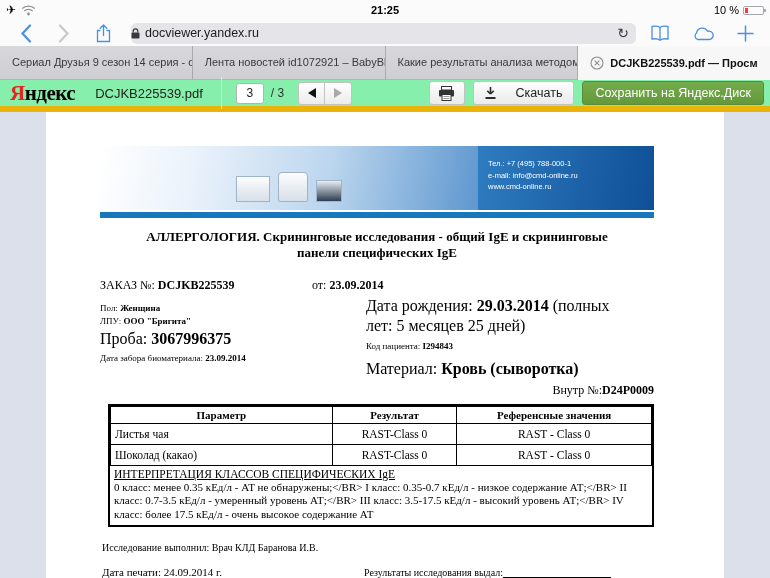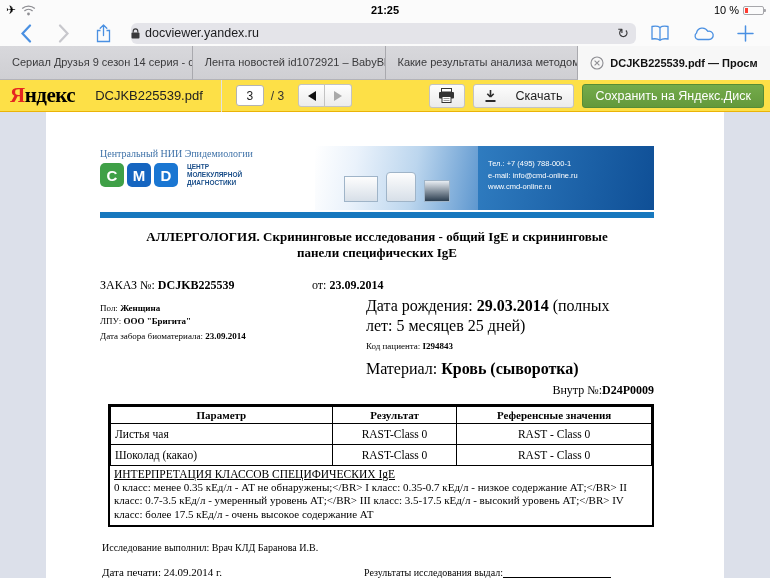--- a/index.html
+++ b/index.html
@@ -25,21 +25,21 @@
   .tb-right { display:flex; align-items:center; gap:22px; margin-right:16px; }
 
   
   .tabbar { height:34px; display:flex; background:#c9c9ce; flex:0 0 auto; }
   .tab { flex:1 1 0; min-width:0; background:linear-gradient(#d8d8dc,#cfcfd3); border-right:1px solid #a9a9ae; border-bottom:1px solid #b3b3b8; font-size:11px; color:#3a3a3c; line-height:33px; padding:0 12px; white-space:nowrap; overflow:hidden; }
   .tab.active { background:#f7f7f7; border-bottom:none; color:#111; font-weight:bold; display:flex; align-items:center; gap:6px; border-right:none; }
   .tab.active .tab-label { overflow:hidden; white-space:nowrap; }
   .closewrap { flex:0 0 auto; display:flex; }
 
   
-  .vheader { height:32px; background:#fde047; border-bottom:1px solid #eab308; display:flex; align-items:center; flex:0 0 auto; }
+  .vheader { height:32px; background:#86efac; border-bottom:6px solid #eab308; display:flex; align-items:center; flex:0 0 auto; }
   .ylogo { font-family:"Liberation Serif","DejaVu Serif",serif; font-weight:bold; font-size:21px; margin-left:10px; color:#000; letter-spacing:-0.5px; }
   .ylogo .red { color:#e52620; }
   .fname { font-size:13px; color:#222; margin-left:20px; }
   .vdivider { width:1px; height:32px; background:#e2e2e2; margin-left:18px; }
   .pageinput { width:28px; height:21px; border:1px solid #b3b3b3; border-radius:3px; text-align:center; font-size:12px; margin-left:14px; color:#222; background:#fff; font-family:inherit; }
   .pagetotal { font-size:12px; color:#333; margin-left:7px; }
   .pagebtns { display:flex; margin-left:14px; }
   .pbtn { width:27px; height:23px; background:linear-gradient(#fefefe,#ececec); border:1px solid #c3c3c3; display:flex; align-items:center; justify-content:center; }
   .pbtn.prev { border-radius:3px 0 0 3px; }
   .pbtn.next { border-radius:0 3px 3px 0; border-left:none; }
@@ -235,33 +235,20 @@
       <span>Скачать</span>
     </div>
     <div class="savebtn">Сохранить на Яндекс.Диск</div>
   </div>
 
   <div class="content">
     <div class="page">
       <div class="doc">
 
         <div class="banner">
-          <div class="b-left">
-            <div class="b-org">Центральный НИИ Эпидемиологии</div>
-            <div class="logorow">
-              <div class="lbox c">C</div>
-              <div class="lbox m">M</div>
-              <div class="lbox d">D</div>
-              <div class="cname">
-                <div>ЦЕНТР</div>
-                <div>МОЛЕКУЛЯРНОЙ</div>
-                <div>ДИАГНОСТИКИ</div>
-              </div>
-            </div>
-          </div>
           <div class="b-mid">
             <div class="equip eq1"></div>
             <div class="equip eq2"></div>
             <div class="equip eq3"></div>
           </div>
           <div class="b-right">
             <div>Тел.: +7 (495) 788-000-1</div>
             <div>e-mail: info@cmd-online.ru</div>
             <div>www.cmd-online.ru</div>
           </div>
@@ -276,20 +263,21 @@
           <span class="order-date">
             <span>от:</span>
             <b>23.09.2014</b>
           </span>
         </div>
 
         <div class="patient">
           <div class="pcol-l">
             <div class="row-sm sex"><span>Пол:</span> <b>Женщина</b></div>
             <div class="row-sm lpu"><span>ЛПУ:</span> <b>ООО "Бригита"</b></div>
+            <div class="row-lg proba"><span>Проба:</span> <b>3067996375</b></div>
             <div class="row-sm zabor"><span>Дата забора биоматериала:</span> <b>23.09.2014</b></div>
           </div>
           <div class="pcol-r">
             <div class="row-lg birth"><span>Дата рождения:</span> <b>29.03.2014</b> <span>(полных лет: 5 месяцев 25 дней)</span></div>
             <div class="row-sm pcode"><span>Код пациента:</span> <b>I294843</b></div>
             <div class="row-lg material"><span>Материал:</span> <b>Кровь (сыворотка)</b></div>
           </div>
         </div>
 
         <div class="vnutr"><span>Внутр №:</span><b>D24P0009</b></div>

